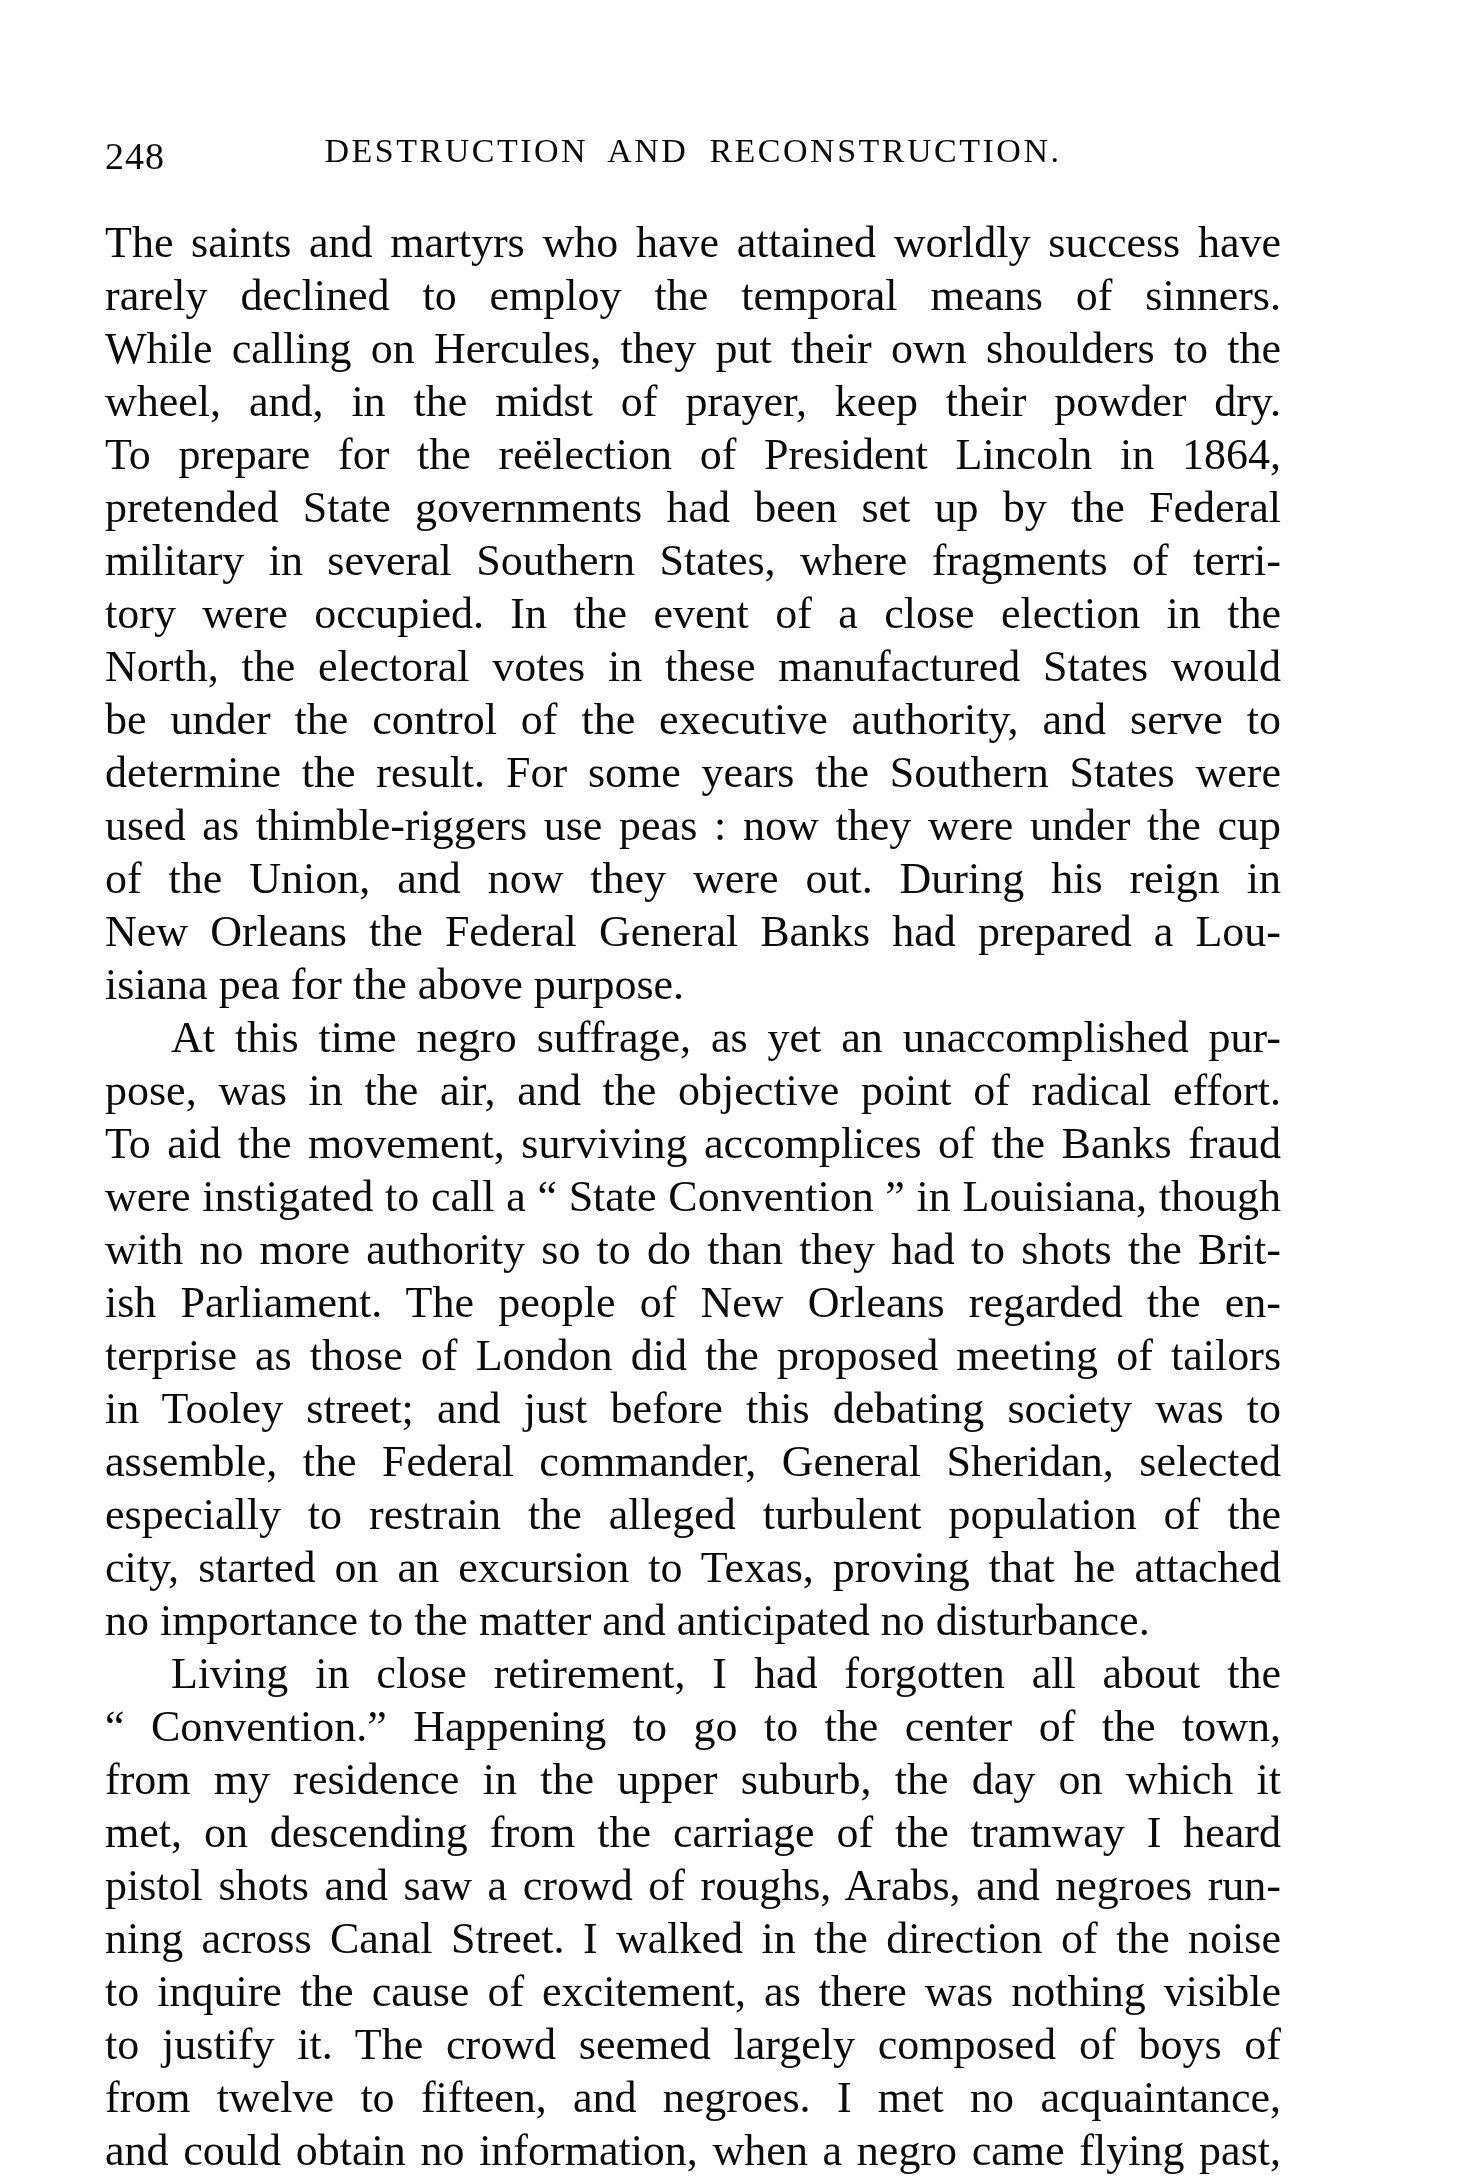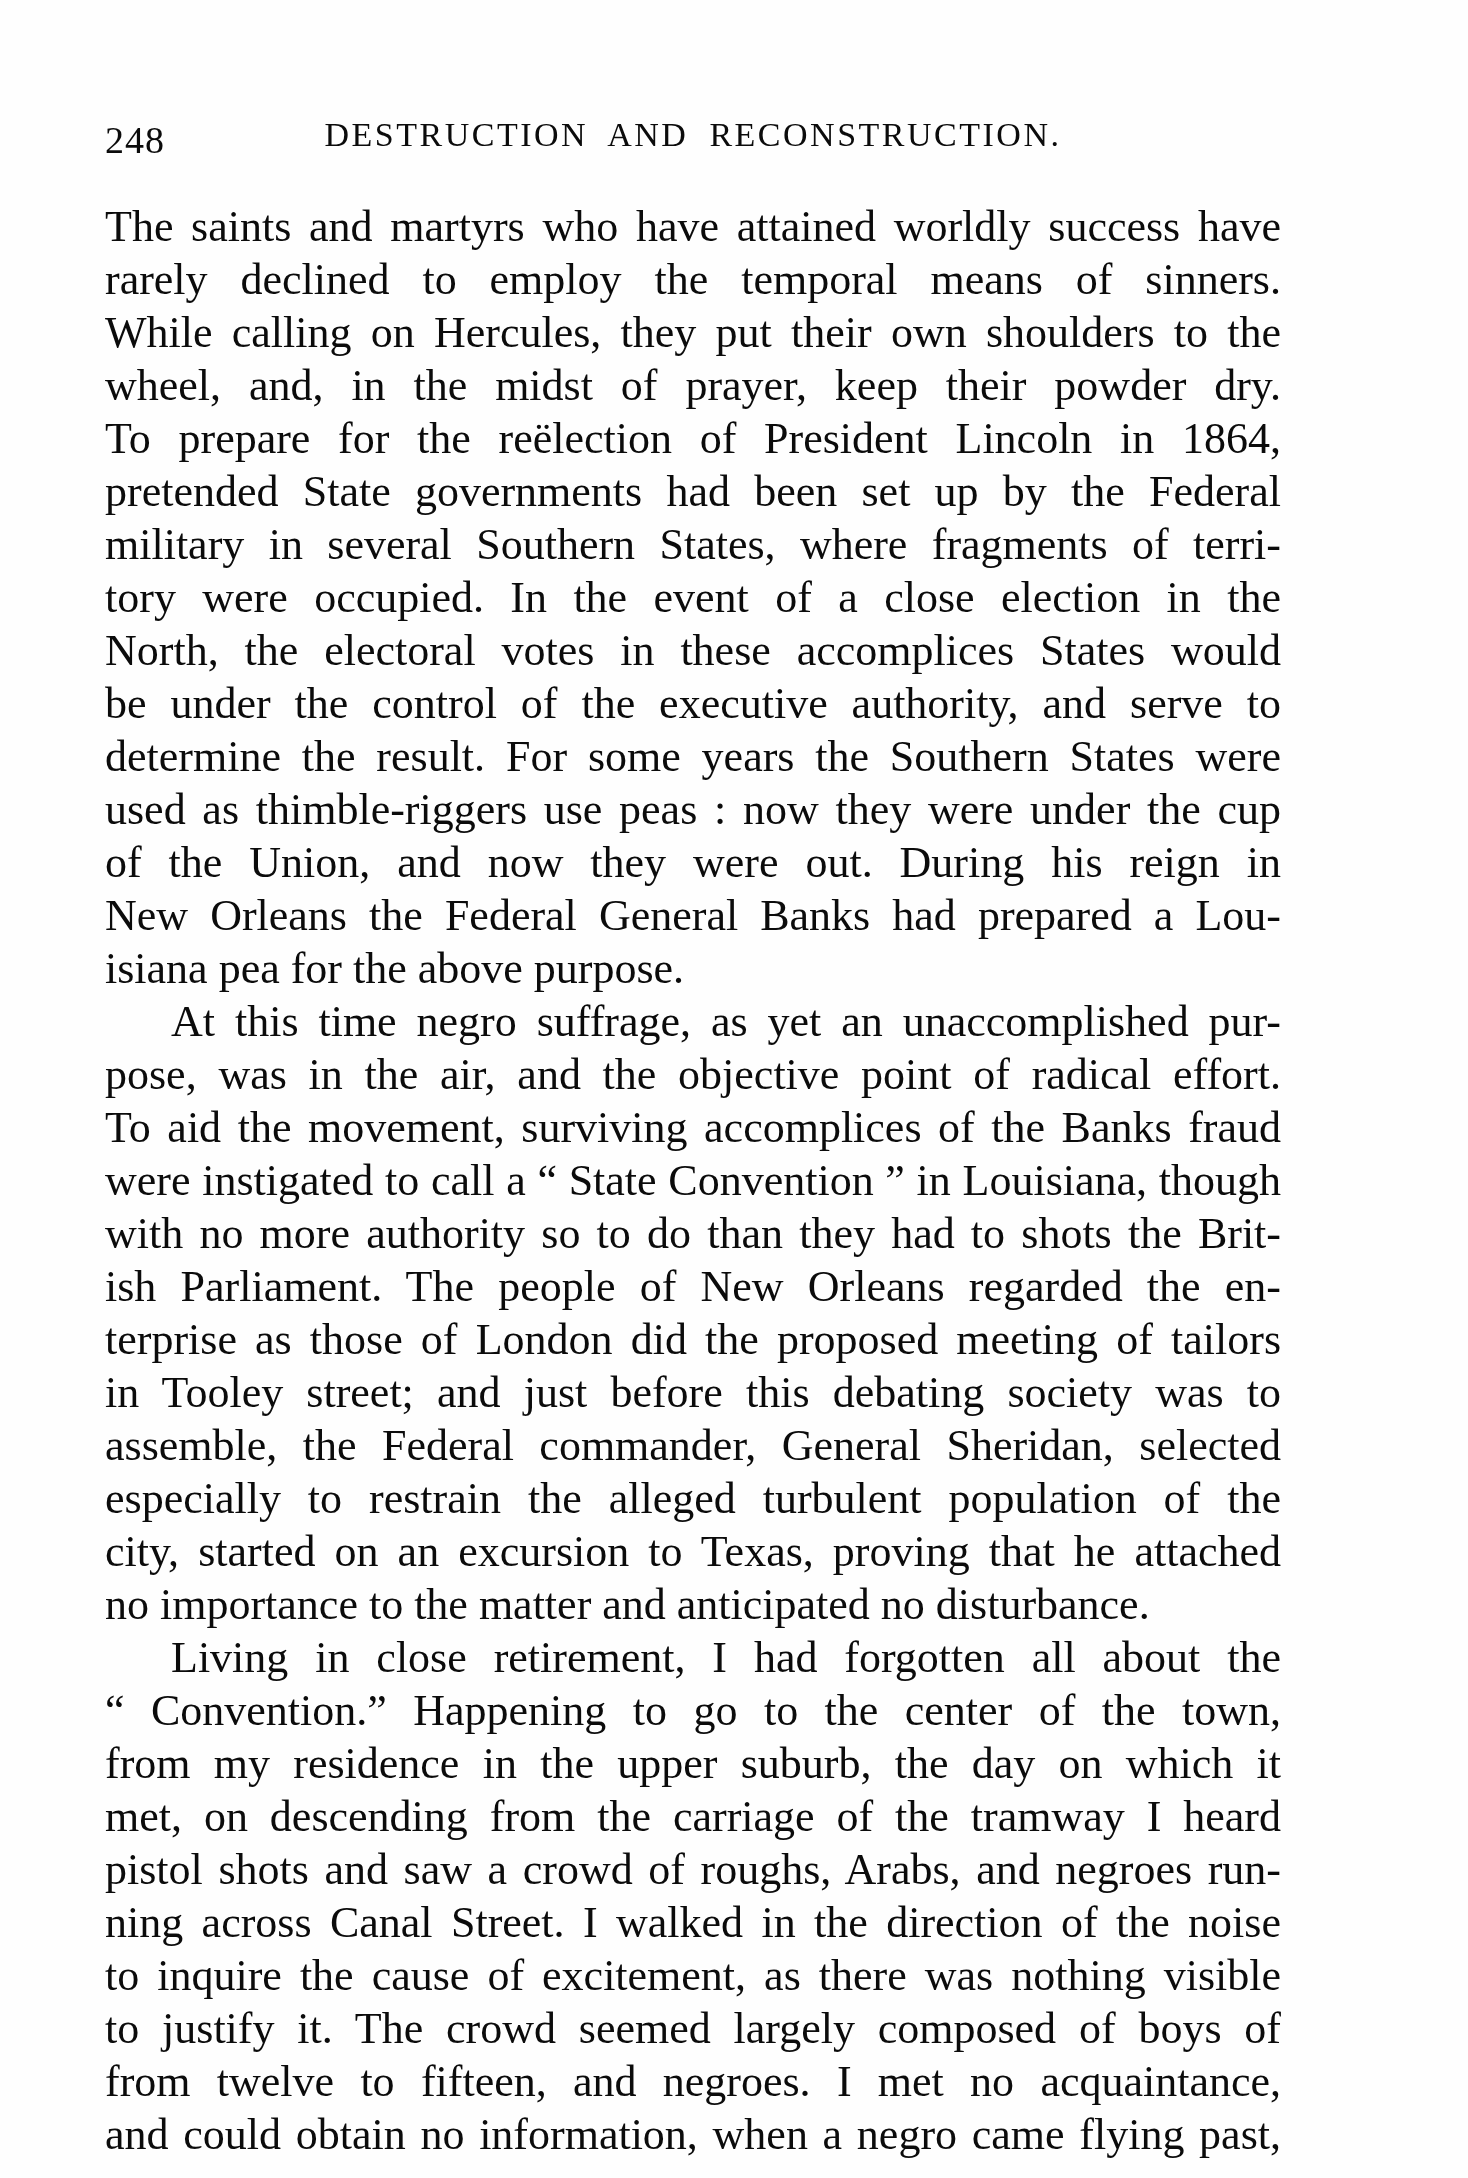--- a/index.html
+++ b/index.html
@@ -12,21 +12,21 @@
     width: 1468px;
     height: 2178px;
     background: #fefefe;
     color: #0b0b0b;
     font-family: "Liberation Serif", "DejaVu Serif", serif;
     overflow: hidden;
   }
   .content {
     position: absolute;
     left: 105px;
-    top: 112px;
+    top: 128px;
     width: 1176px;
   }
   .running-head {
     position: relative;
     height: 88px;
   }
   .page-number {
     position: absolute;
     left: 0;
     top: 6px;
@@ -74,21 +74,21 @@
     <div class="page-body">
         <div class="paragraph">
           <div class="line">The saints and martyrs who have attained worldly success have</div>
           <div class="line">rarely declined to employ the temporal means of sinners.</div>
           <div class="line">While calling on Hercules, they put their own shoulders to the</div>
           <div class="line">wheel, and, in the midst of prayer, keep their powder dry.</div>
           <div class="line">To prepare for the reëlection of President Lincoln in 1864,</div>
           <div class="line">pretended State governments had been set up by the Federal</div>
           <div class="line">military in several Southern States, where fragments of terri-</div>
           <div class="line">tory were occupied.  In the event of a close election in the</div>
-          <div class="line">North, the electoral votes in these accomplices States would</div>
+          <div class="line">North, the electoral votes in these manufactured States would</div>
           <div class="line">be under the control of the executive authority, and serve to</div>
           <div class="line">determine the result.  For some years the Southern States were</div>
           <div class="line">used as thimble-riggers use peas : now they were under the cup</div>
           <div class="line">of the Union, and now they were out.  During his reign in</div>
           <div class="line">New Orleans the Federal General Banks had prepared a Lou-</div>
           <div class="line last">isiana pea for the above purpose.</div>
         </div>
         <div class="paragraph">
           <div class="line indent">At this time negro suffrage, as yet an unaccomplished pur-</div>
           <div class="line">pose, was in the air, and the objective point of radical effort.</div>

